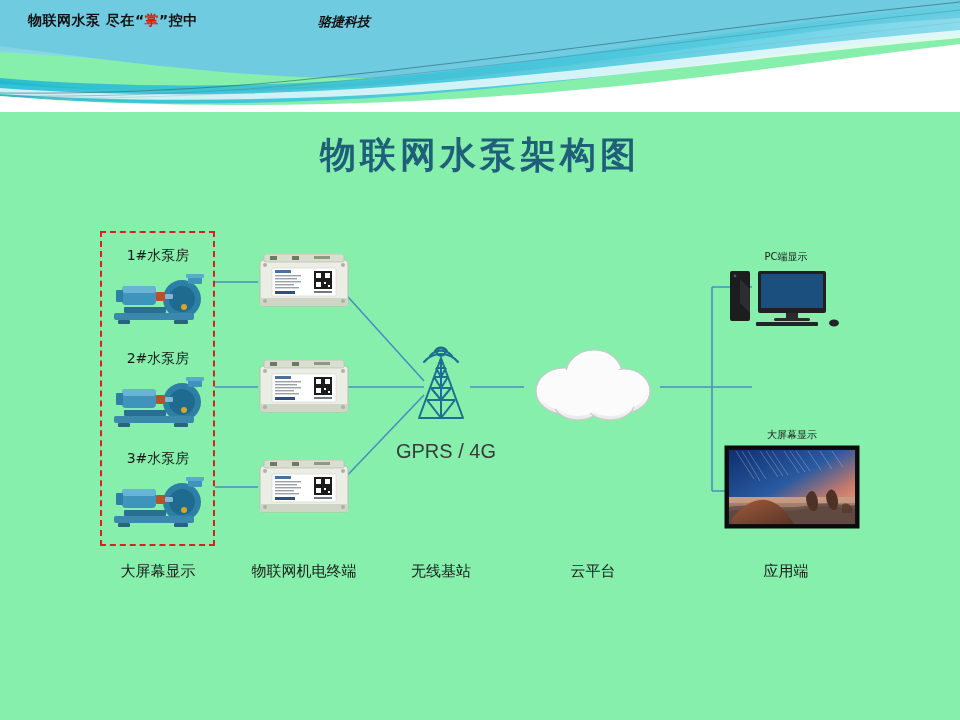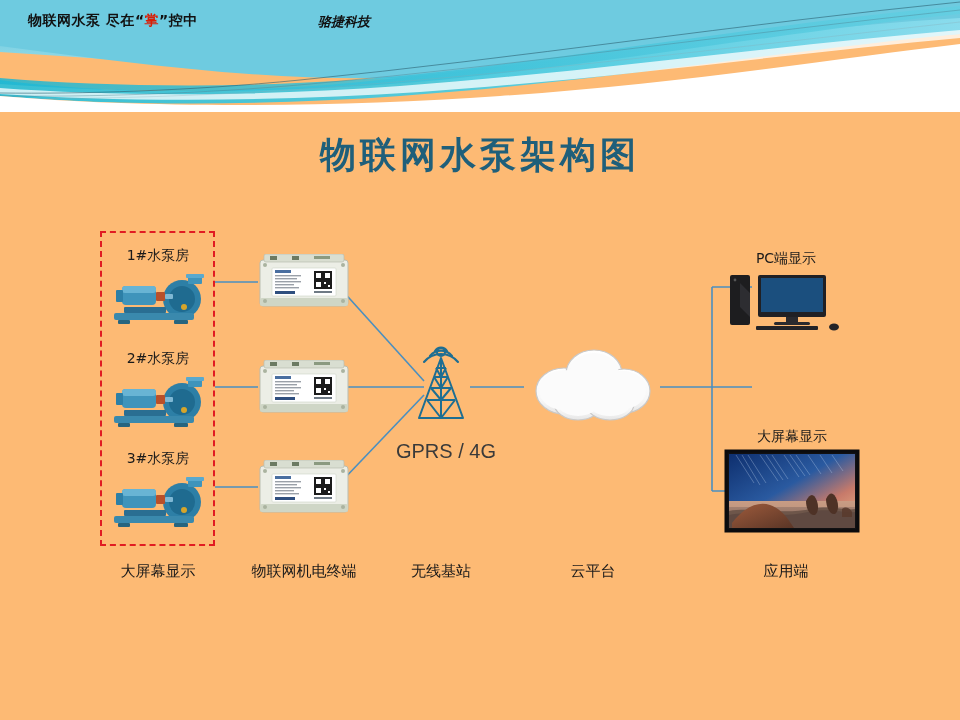--- a/index.html
+++ b/index.html
@@ -5,21 +5,21 @@
   * { box-sizing: border-box; margin: 0; padding: 0; }
   html, body {
     width: 960px; height: 720px;
     font-family: "Liberation Sans", "DejaVu Sans", sans-serif;
     background: #ffffff;
     overflow: hidden;
   }
   .slide {
     position: relative;
     width: 960px; height: 720px;
-    background: #fdba74;
+    background: #86efac;
     overflow: hidden;
   }
 
   
   .banner {
     position: absolute; left: 0; top: 0;
     width: 960px; height: 112px;
     overflow: hidden;
   }
   .banner svg { display: block; }
@@ -96,21 +96,21 @@
   .cloud-text {
     position: absolute; left: 0; top: 30px; width: 150px;
     text-align: center;
     font-size: 25px; color: #222; letter-spacing: 0px;
     font-family: "Liberation Sans", sans-serif;
   }
 
   
   .endpoint { position: absolute; z-index: 3; text-align: center; }
   .endpoint-label {
-    font-size: 14px; color: #1a1a1a; margin-bottom: 3px;
+    font-size: 10px; color: #1a1a1a; margin-bottom: 3px;
     white-space: nowrap;
     font-family: "DejaVu Sans", "Liberation Sans", sans-serif;
   }
 
   
   .stage-label {
     position: absolute; top: 562px;
     font-size: 15px; color: #1a1a1a;
     white-space: nowrap;
     text-align: center;

